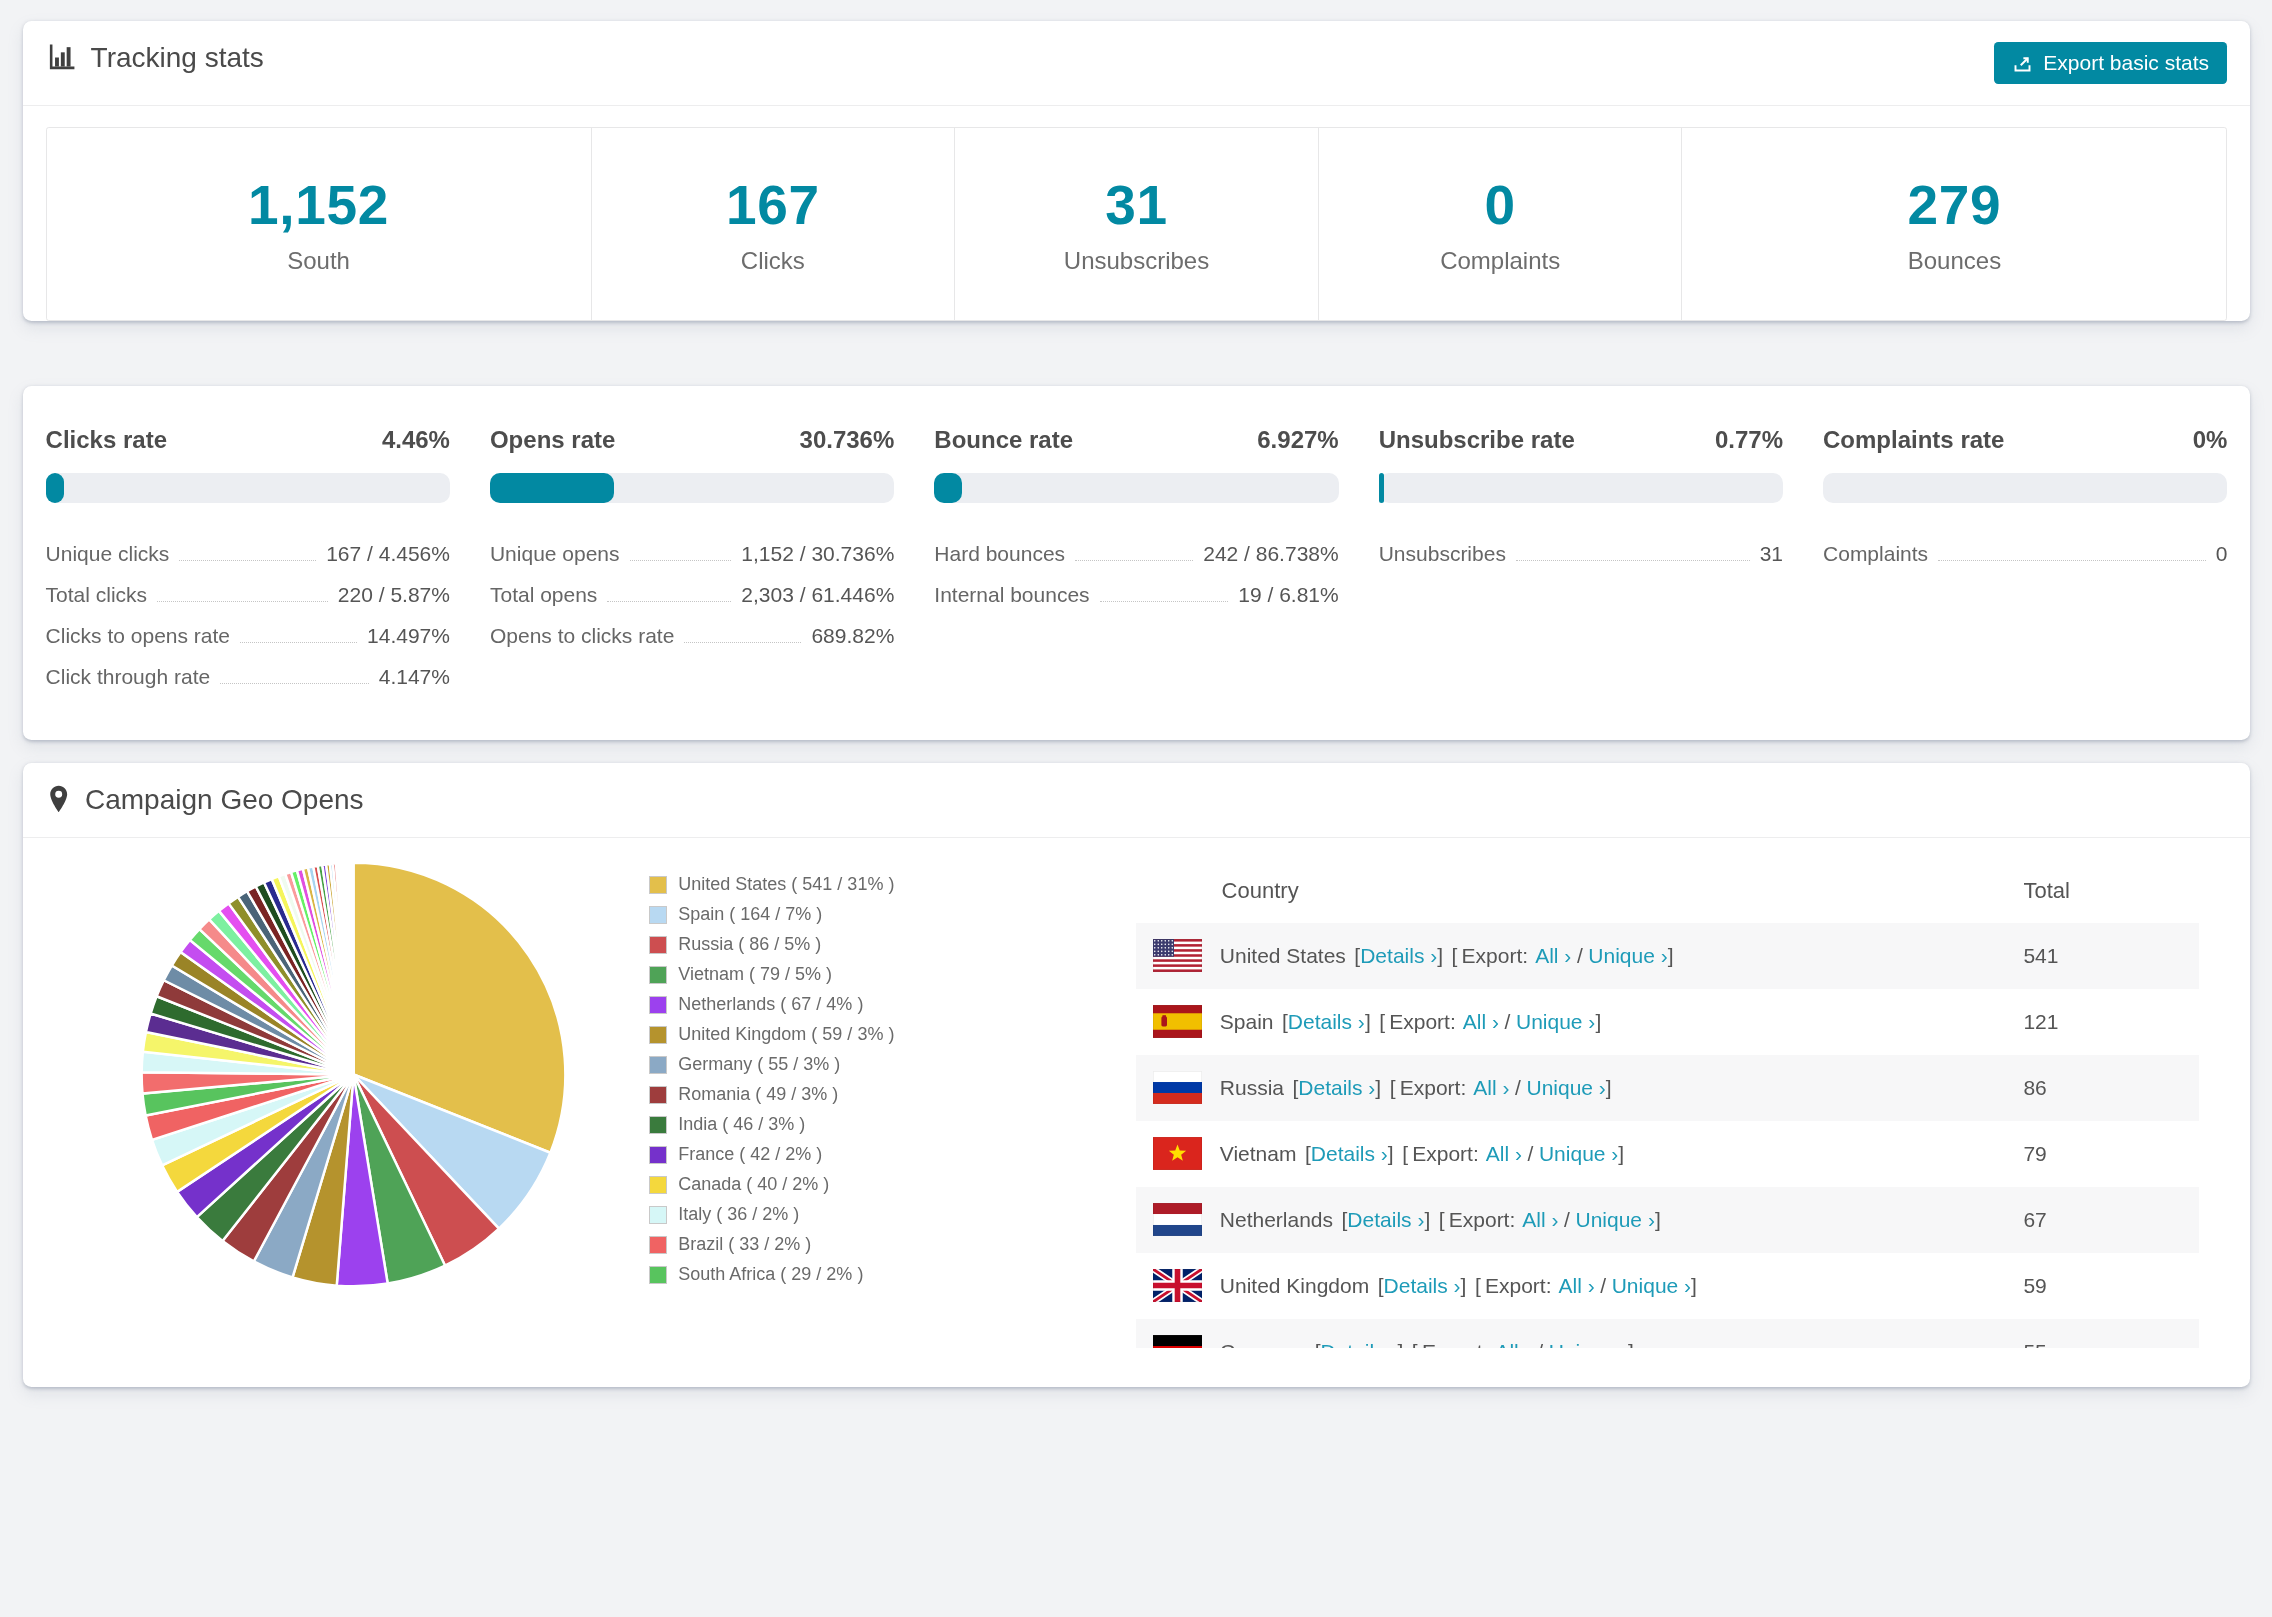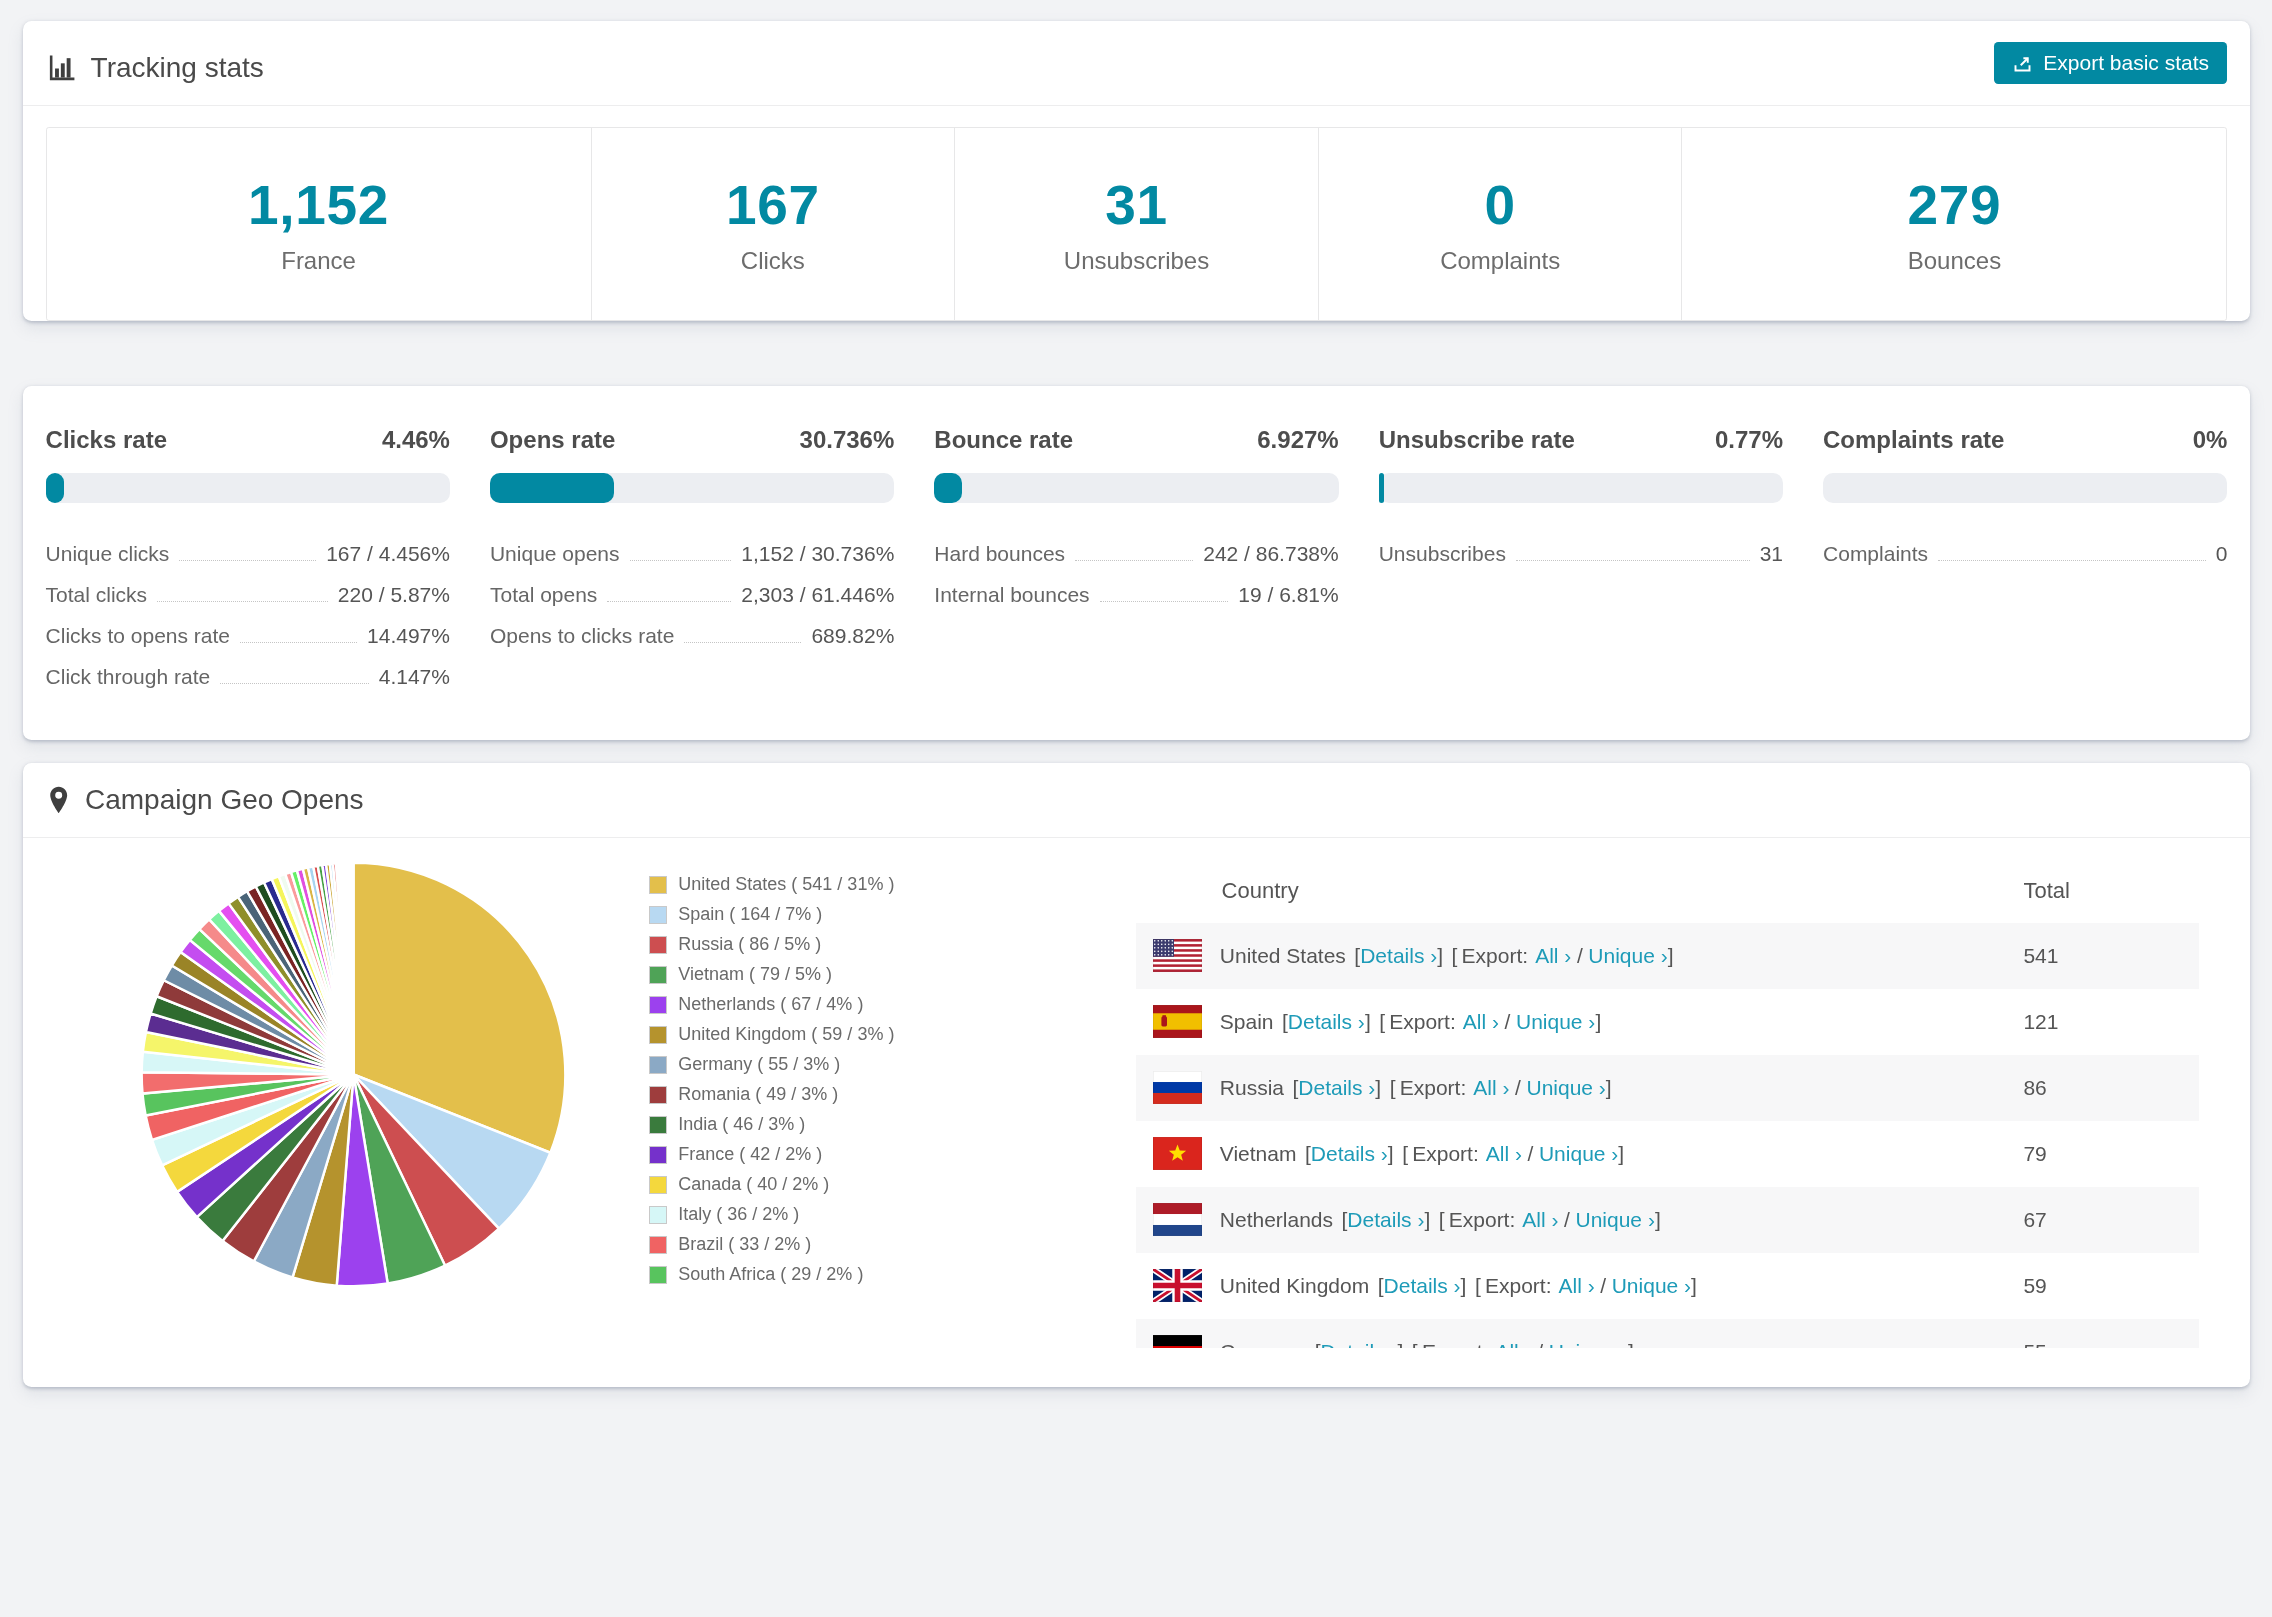--- a/index.html
+++ b/index.html
@@ -7,21 +7,21 @@
     width:2273px;height:1618px;overflow:hidden;position:relative;
     background:#f2f3f5;
     font-family:"Liberation Sans",sans-serif;
     color:#555;
   }
   .card{
     background:#fff;border-radius:8.5px;margin:0 23px;
     box-shadow:0 1.4px 3.5px rgba(130,140,160,.45),0 7px 15.5px rgba(130,140,160,.16);
   }
   .card1{margin-top:21px}
-  .card-header{display:flex;align-items:flex-end;padding:21px 22.6px;border-bottom:0.7px solid #ededee}
+  .card-header{display:flex;align-items:flex-start;padding:21px 22.6px;border-bottom:0.7px solid #ededee}
   .hicon{width:31px;height:31px;margin-right:14px;flex:none}
   .hicon svg{display:block;width:100%;height:100%}
   .htitle{font-size:28px;font-weight:400;color:#4a4a4a}
   .export-btn{
     margin-left:auto;display:flex;align-items:center;gap:10px;
     background:#0289a2;border:none;color:#fff;font-size:21px;
     padding:9.2px 18.4px;border-radius:4.2px;font-family:inherit;cursor:pointer;
   }
   .export-btn svg{width:21px;height:21px;display:block}
 
@@ -87,21 +87,21 @@
             <path d="M13 6h5v5"></path>
             <path d="M4 14v6h16v-6"></path>
           </svg>
       </span>
       <span>Export basic stats</span>
     </button>
   </div>
   <div class="summary">
       <div class="scell" style="flex: 3 1 0%;">
         <div class="snum">1,152</div>
-        <div class="slbl">France</div>
+        <div class="slbl">South</div>
       </div>
       <div class="scell" style="flex: 2 1 0%;">
         <div class="snum">167</div>
         <div class="slbl">Clicks</div>
       </div>
       <div class="scell" style="flex: 2 1 0%;">
         <div class="snum">31</div>
         <div class="slbl">Unsubscribes</div>
       </div>
       <div class="scell" style="flex: 2 1 0%;">

